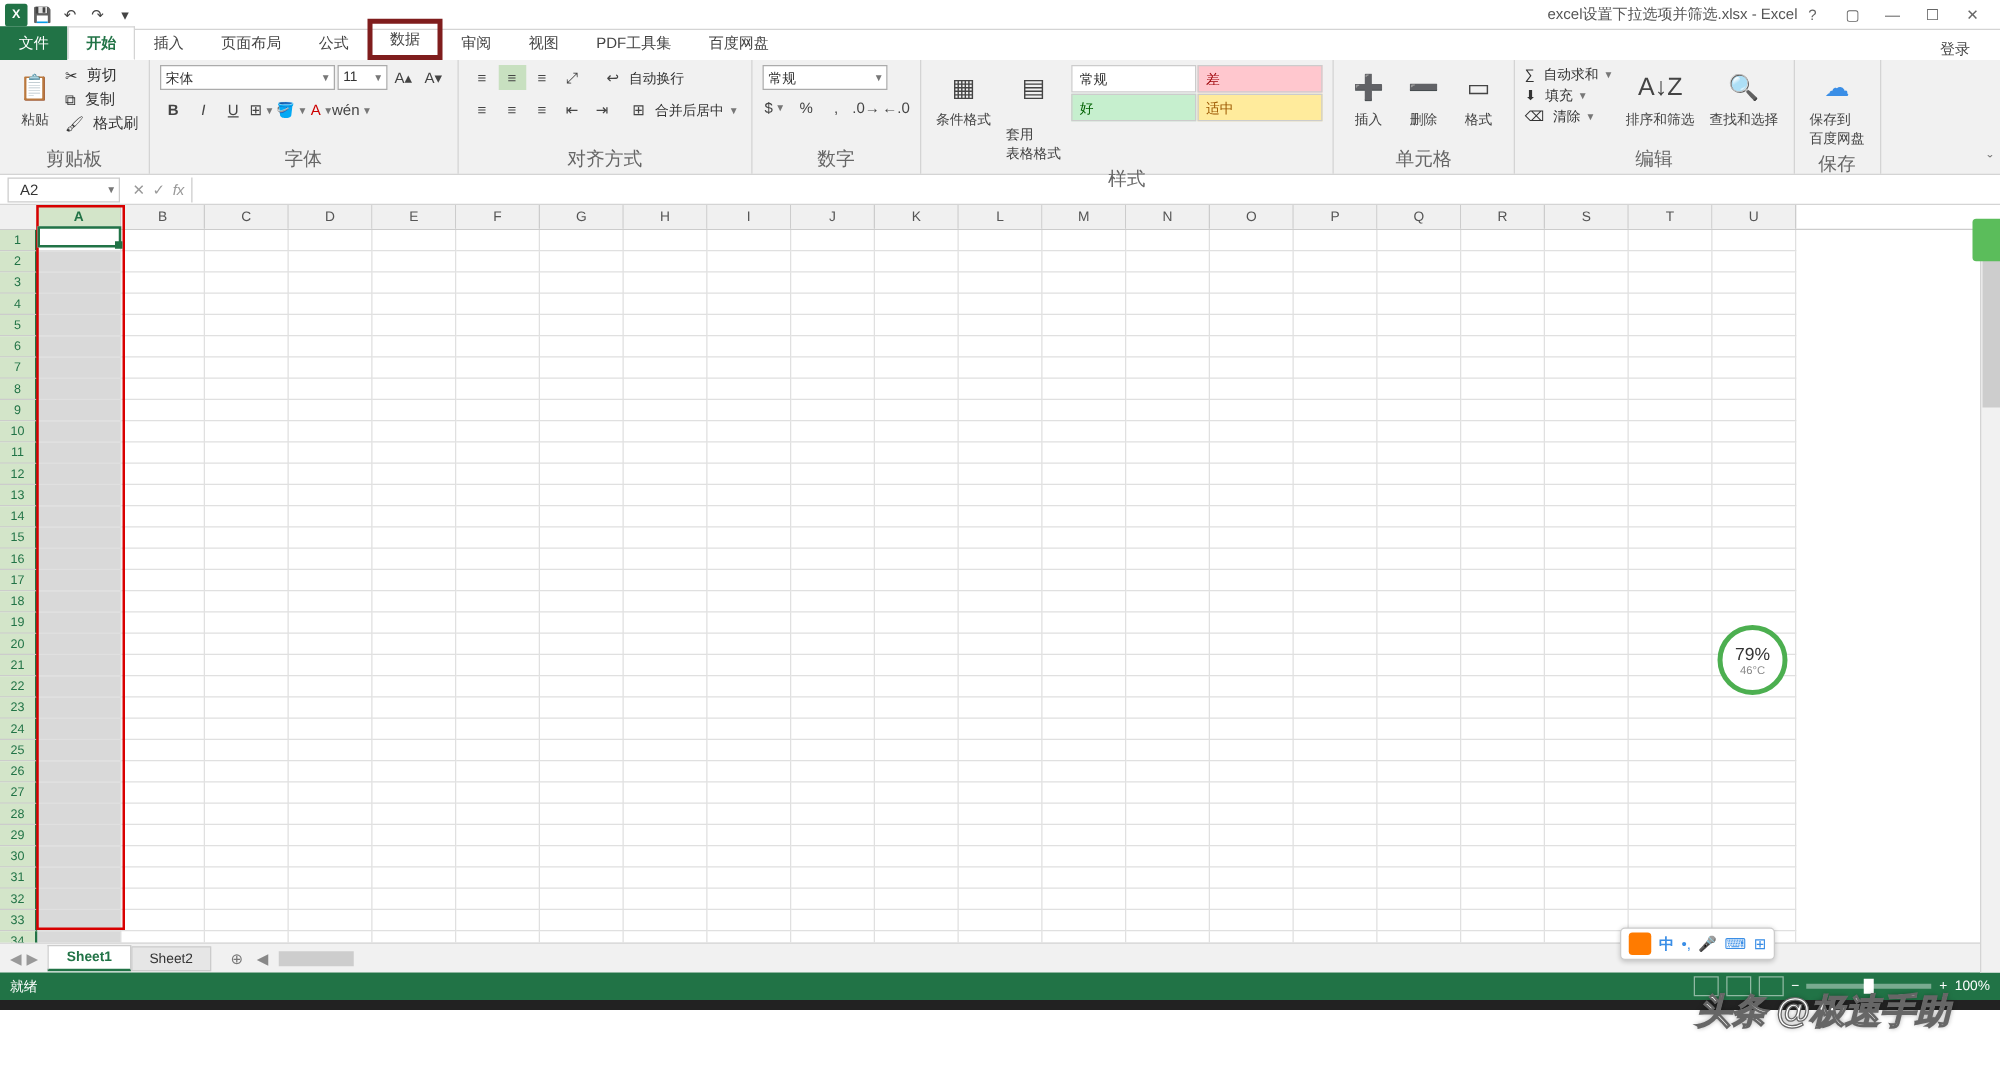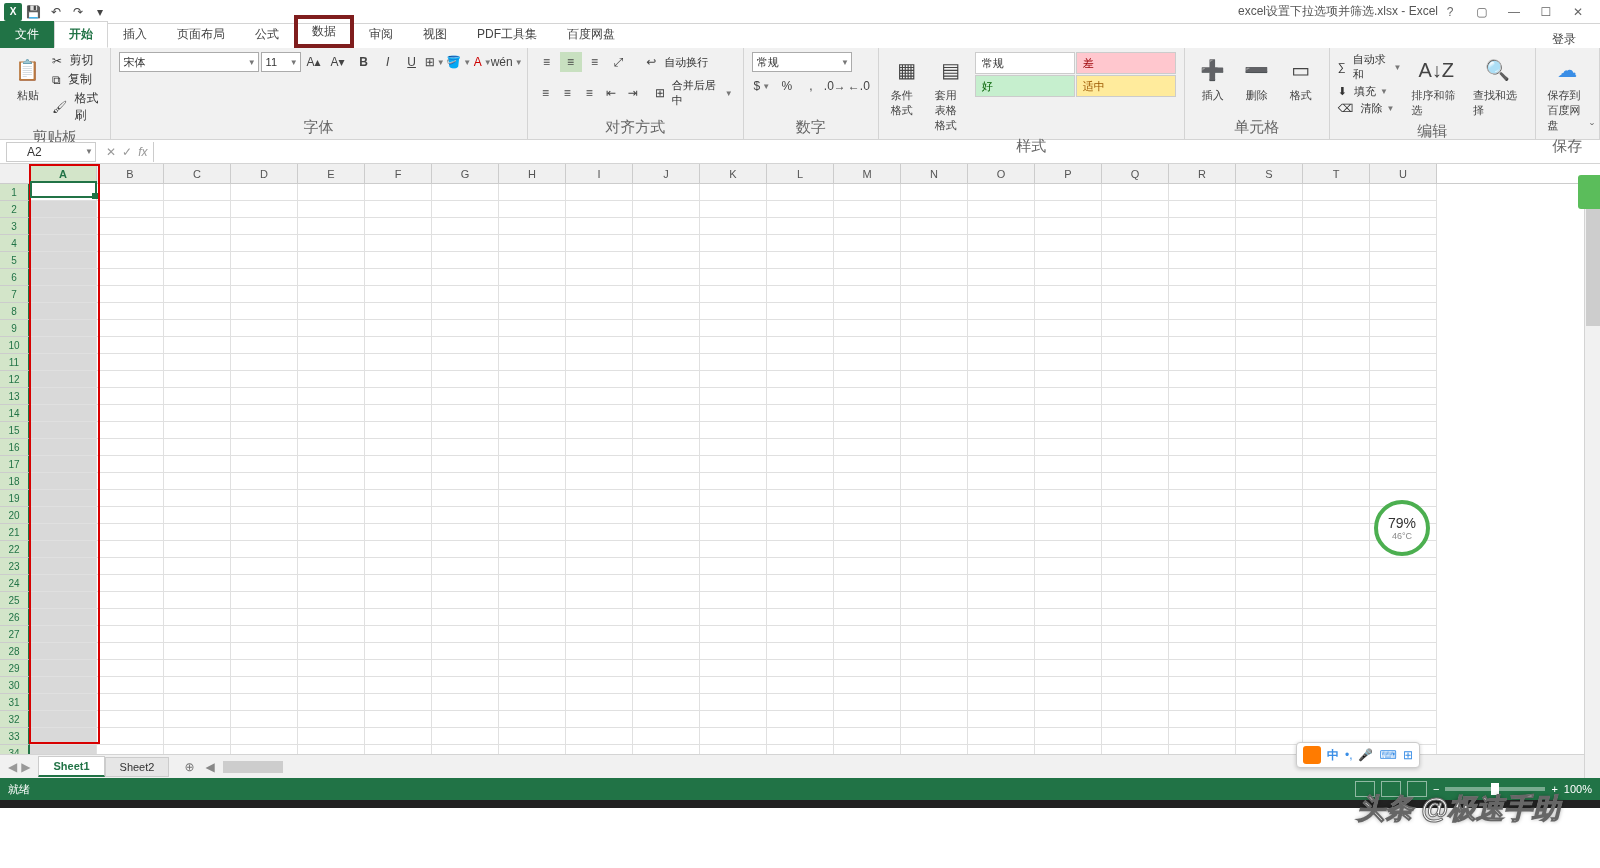--- a/index.html
+++ b/index.html
@@ -38,21 +38,21 @@
 .styles-grid { display: grid; grid-template-columns: 100px 100px; gap: 1px; }
 .style-cell { height: 22px; border: 1px solid #ccc; display: flex; align-items: center; padding-left: 6px; font-size: 11px; }
 .style-normal { background: #fff; }
 .style-bad { background: #ffc7ce; color: #9c0006; }
 .style-good { background: #c6efce; color: #006100; }
 .style-neutral { background: #ffeb9c; color: #9c5700; }
 .ribbon-collapse { position: absolute; right: 6px; top: 122px; color: #777; font-size: 12px; }
 
 
 .formulabar { height: 24px; border-bottom: 1px solid #d4d4d4; display: flex; align-items: center; }
-.namebox { width: 90px; border: 1px solid #ccc; height: 20px; margin-left: 6px; display: flex; align-items: center; padding-left: 20px; font-size: 12px; background: #fff; justify-content: space-between; }
+.namebox { width: 90px; border: 1px solid #ccc; height: 20px; margin-left: 6px; display: flex; align-items: center; padding-left: 9px; font-size: 12px; background: #fff; justify-content: space-between; }
 .fx-area { display: flex; align-items: center; gap: 6px; padding-left: 10px; color: #999; }
 .fx-input { flex: 1; height: 20px; border-left: 1px solid #ccc; margin-left: 6px; padding-left: 6px; }
 
 
 .grid-area { position: relative; height: 590px; overflow: hidden; }
 .cols-header { display: flex; height: 20px; border-bottom: 1px solid #ccc; }
 .selectall { width: 30px; border-right: 1px solid #ccc; background: #f0f0f0; }
 .col-h { width: 67px; border-right: 1px solid #ccc; background: #f0f0f0; text-align: center; font-size: 11px; color: #555; line-height: 20px; }
 .col-h.sel { background: #d3e5c9; border-bottom: 2px solid #217346; color: #217346; font-weight: bold; }
 .rows-area { display: flex; }
@@ -144,21 +144,21 @@
       <div>
         <div class="small-row"><span>✂</span>&nbsp;<span>剪切</span></div>
         <div class="small-row"><span>⧉</span>&nbsp;<span>复制</span></div>
         <div class="small-row"><span>🖌</span>&nbsp;<span>格式刷</span></div>
       </div>
     </div>
     <div class="group-label">剪贴板</div>
   </div>
 
   <div class="group">
-    <div class="group-body" style="flex-direction:row;">
+    <div class="group-body" style="flex-direction:column;">
       <div class="small-row">
         <div class="font-name">
             <span>宋体</span>
             <span class="dd">▼</span>
           </div>
         <div class="font-size">
             <span>11</span>
             <span class="dd">▼</span>
           </div>
         <div class="small-btn">A▴</div>
@@ -220,21 +220,21 @@
   </div>
 
   <div class="group">
     <div class="group-body">
       <div class="big-btn">
           <div class="big-icon">▦</div>
           <span>条件格式</span>
         </div>
       <div class="big-btn">
           <div class="big-icon">▤</div>
-          <span style="white-space:pre-line;">套用
+          <span style="white-space:pre-line;margin-top:12px;">套用
 表格格式</span>
         </div>
       <div class="styles-grid">
         <div class="style-cell style-normal">常规</div>
         <div class="style-cell style-bad">差</div>
         <div class="style-cell style-good">好</div>
         <div class="style-cell style-neutral">适中</div>
       </div>
     </div>
     <div class="group-label">样式</div>

